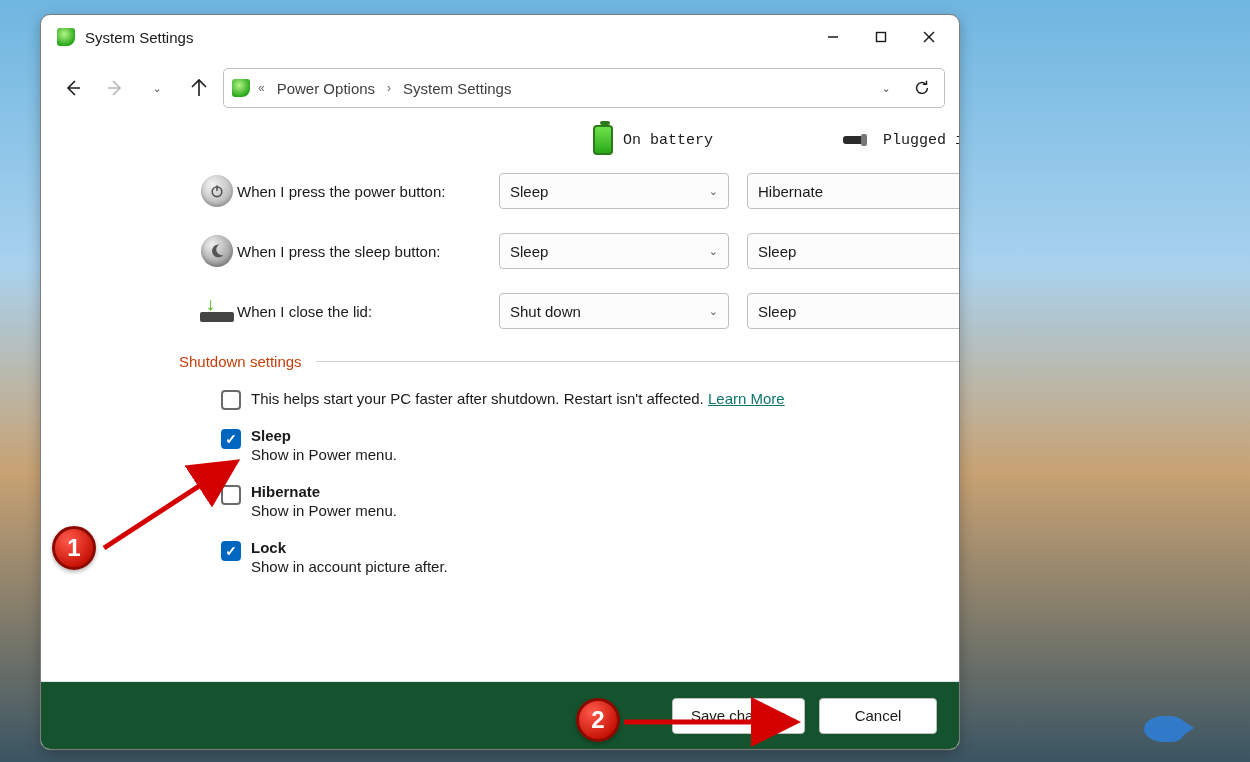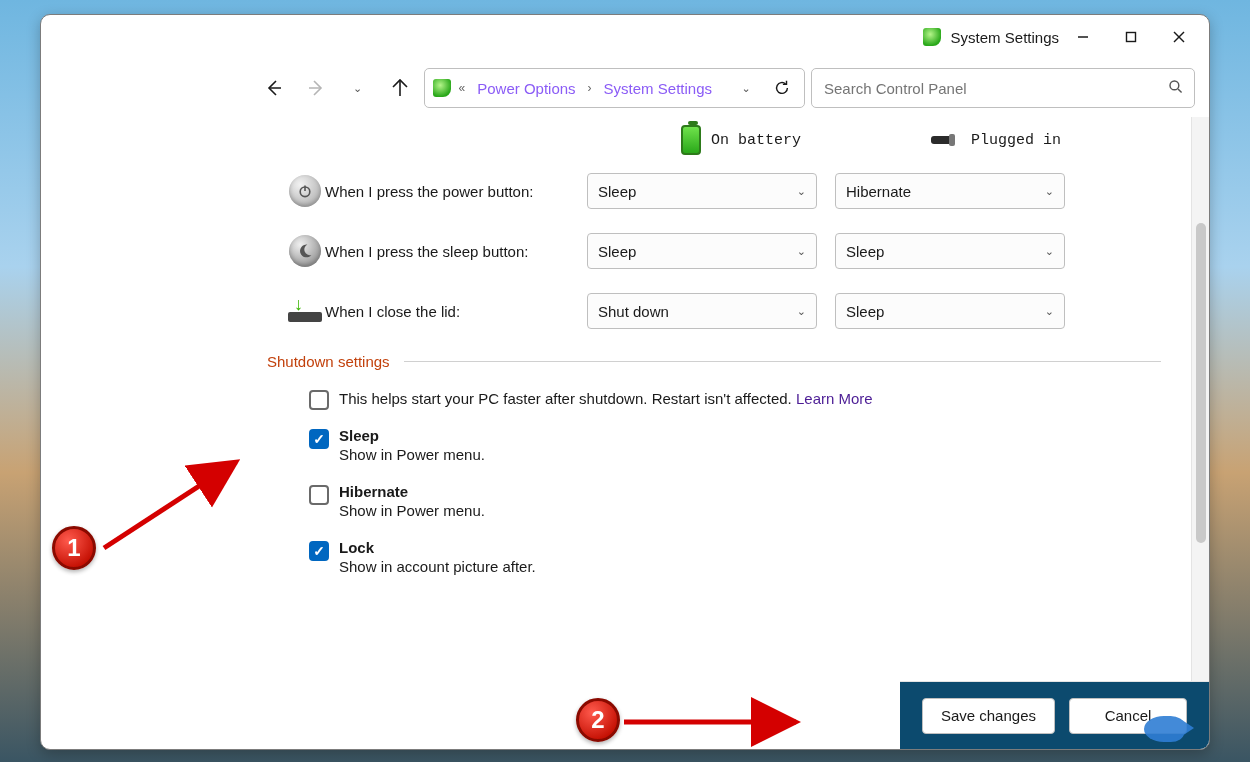--- a/index.html
+++ b/index.html
@@ -11,30 +11,29 @@
     font-size: 15px;
     background: linear-gradient(180deg,#6fb6e0 0%,#a9d2ee 35%,#c8a273 62%,#3a5563 100%);
     position: relative;
     overflow: hidden;
     color: #1a1a1a;
   }
   .window {
     position: absolute;
     left: 40px;
     top: 14px;
-    width: 1170px;
+    width: 920px;
     height: 736px;
     background: #ffffff;
     border: 1px solid #7c7c7c;
     border-radius: 10px;
     box-shadow: 0 4px 14px rgba(0,0,0,.25);
     overflow: hidden;
     display: flex;
     flex-direction: column;
-    align-items: flex-end;
   }
   
   .titlebar {
     display:flex;
     align-items:center;
     height:44px;
     padding:0 6px 0 16px;
   }
   .titlebar .app-icon {
     width:18px; height:18px; margin-right:10px;
@@ -64,21 +63,21 @@
   .address {
     flex:1;
     height:40px;
     border:1px solid #bfbfbf;
     border-radius:5px;
     display:flex; align-items:center;
     padding:0 8px;
     gap:8px;
     min-width:0;
   }
-  .address .crumb { color:#8b5cf6; padding:2px 4px; }
+  .address .crumb { color:#404040; padding:2px 4px; }
   .address .sep { color:#666; font-size:12px; }
   .address .app-icon { width:18px; height:18px; background:radial-gradient(circle at 40% 35%, #b5f58a, #2aa81a 70%); border-radius:3px 3px 8px 3px; }
   .address .grow { flex:1; }
   .address .addr-btn { width:28px; height:28px; display:flex;align-items:center;justify-content:center; border-radius:4px; cursor:pointer;}
   .searchbox {
     width:384px; height:40px;
     border:1px solid #bfbfbf; border-radius:5px;
     display:flex; align-items:center; padding:0 10px;
     color:#6b6b6b;
   }
@@ -131,27 +130,27 @@
 
   .chk-row { display:flex; align-items:flex-start; gap:10px; margin-bottom:4px; margin-left:24px;}
   .chk {
     width:20px;height:20px;border:2px solid #6a6a6a;border-radius:4px;flex:0 0 auto;
     display:flex;align-items:center;justify-content:center;background:#fff;cursor:pointer;margin-top:2px;
   }
   .chk.checked{background:#0067c0;border-color:#0067c0;color:#fff;}
   .chk.checked::after{content:"✓";font-size:14px;font-weight:bold;}
   .chk-body .title{font-weight:700;}
   .chk-body .desc{color:#1a1a1a;margin-top:2px;margin-bottom:16px;}
-  .chk-body a{color:#4c1d95;cursor:pointer;}
+  .chk-body a{color:#0f766e;text-decoration:underline;cursor:pointer;}
 
   
   .footer {
     border-top:1px solid #e4e4e4;
     display:flex; justify-content:flex-end; align-items:center;
-    gap:14px; padding:14px 22px; height:68px; background:#0c4a6e;
+    gap:14px; padding:14px 22px; height:68px; background:#14532d;
   }
   .btn {
     min-width:118px; height:36px; border:1px solid #bfbfbf; border-radius:4px;
     background:#fff; display:flex; align-items:center; justify-content:center;
     padding:0 18px; cursor:pointer;
   }
 
   
   .annot { position:absolute; pointer-events:none; }
   .badge {
@@ -233,29 +232,20 @@
           <span class="chev-sm">⌄</span>
         </div>
       <div class="addr-btn">
         <svg width="18" height="18" viewBox="0 0 20 20">
             <path d="M16 10a6 6 0 1 1-2-4.5" fill="none" stroke="#1a1a1a" stroke-width="1.6"></path>
             <path d="M15 2 L15 6 L11 6" fill="none" stroke="#1a1a1a" stroke-width="1.6"></path>
           </svg>
       </div>
     </div>
 
-    <div class="searchbox">
-      <input placeholder="Search Control Panel" style="">
-      <span class="search-ic">
-        <svg width="16" height="16" viewBox="0 0 20 20">
-            <circle cx="8" cy="8" r="5.5" fill="none" stroke="#555" stroke-width="1.8"></circle>
-            <line x1="12.5" y1="12.5" x2="17" y2="17" stroke="#555" stroke-width="1.8"></line>
-          </svg>
-      </span>
-    </div>
   </div>
 
   <div class="content">
     <div class="scrollarea">
       <div class="inner">
 
         <div class="col-headers">
           <div class="col-hdr">
             <div class="battery-ic"></div>
             <span>On battery</span>

